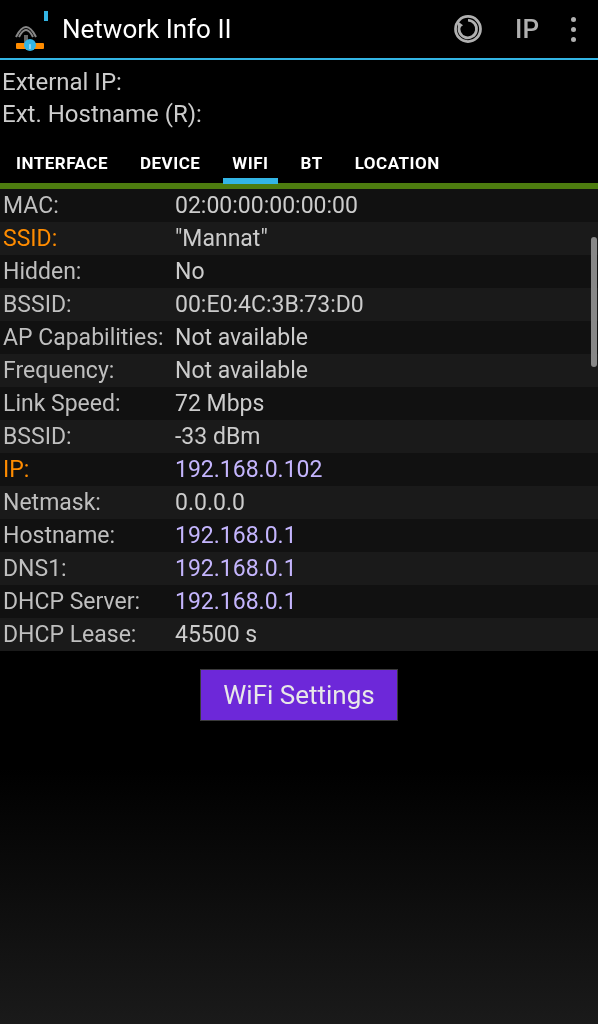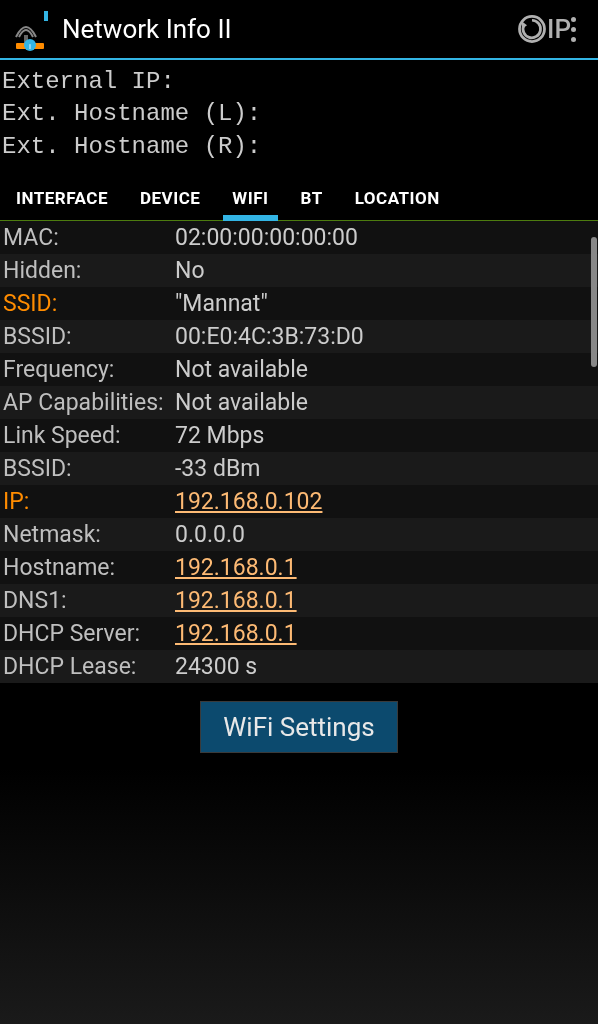--- a/index.html
+++ b/index.html
@@ -30,20 +30,21 @@
       position: relative;
     }
     .app-title {
       flex: 1;
       font-size: 26px;
       font-weight: 400;
       color: #ffffff;
     }
     .header-actions {
       display: flex;
+      gap: 32px;
       align-items: center;
       margin-right: 14px;
     }
     .icon-btn {
       cursor: pointer;
       display: flex;
       align-items: center;
       justify-content: center;
     }
     .ip-text {
@@ -66,27 +67,26 @@
     .divider {
       height: 2px;
       background: #33b5e5;
       width: 100%;
     }
     .ext-info {
       padding: 6px 6px 6px 2px;
       font-size: 24px;
       color: #cccccc;
       line-height: 1.35;
-      font-family: Liberation Mono, monospace;
     }
     .tabs {
       display: flex;
       height: 46px;
       align-items: stretch;
-      border-bottom: 1px solid #4d7c0f;
+      border-bottom: 6px solid #4d7c0f;
       margin-top: 6px;
     }
     .tab {
       font-size: 17px;
       font-weight: 700;
       letter-spacing: 0.5px;
       color: #ffffff;
       display: flex;
       align-items: center;
       justify-content: center;
@@ -127,31 +127,30 @@
       width: 175px;
       white-space: nowrap;
     }
     .details td.label.highlight {
       color: #ff8c00;
     }
     .details td.value {
       color: #cccccc;
     }
     .details td.value .link {
-      color: #fdba74;
-      text-decoration: underline;
+      color: #c4b5fd;
       cursor: pointer;
     }
     .wifi-settings-wrap {
       display: flex;
       justify-content: center;
       margin-top: 18px;
     }
     .wifi-settings-btn {
-      background: #0c4a6e;
+      background: #6d28d9;
       border: 1px solid #3a3a3a;
       color: #e8e8e8;
       font-size: 26px;
       padding: 10px 22px;
       cursor: pointer;
       font-family: inherit;
     }
     .scrollbar {
       position: absolute;
       right: 1px;
@@ -192,59 +191,58 @@
       <span></span>
       <span></span>
     </div>
   </div>
 </div>
 
 <div class="divider"></div>
 
 <div class="ext-info">
   <div>External IP:</div>
-  <div>Ext. Hostname (L):</div>
   <div>Ext. Hostname (R):</div>
 </div>
 
 <div class="tabs">
   <div class="tab" data-active="false">INTERFACE</div>
   <div class="tab" data-active="false">DEVICE</div>
   <div class="tab" data-active="true">WIFI</div>
   <div class="tab" data-active="false">BT</div>
   <div class="tab" data-active="false">LOCATION</div>
 </div>
 
 <table class="details">
   <tbody id="wifi-rows">
       <tr>
         <td class="label">MAC:</td>
         <td class="value">02:00:00:00:00:00</td>
       </tr>
       <tr>
+        <td class="label highlight">SSID:</td>
+        <td class="value">"Mannat"</td>
+      </tr>
+      <tr>
         <td class="label">Hidden:</td>
         <td class="value">No</td>
       </tr>
       <tr>
-        <td class="label highlight">SSID:</td>
-        <td class="value">"Mannat"</td>
-      </tr>
-      <tr>
         <td class="label">BSSID:</td>
         <td class="value">00:E0:4C:3B:73:D0</td>
       </tr>
       <tr>
+        <td class="label">AP Capabilities:</td>
+        <td class="value">Not available</td>
+      </tr>
+      <tr>
         <td class="label">Frequency:</td>
         <td class="value">Not available</td>
       </tr>
       <tr>
-        <td class="label">AP Capabilities:</td>
-        <td class="value">Not available</td>
-      </tr>
-      <tr>
         <td class="label">Link Speed:</td>
         <td class="value">72 Mbps</td>
       </tr>
       <tr>
         <td class="label">BSSID:</td>
         <td class="value">-33 dBm</td>
       </tr>
       <tr>
         <td class="label highlight">IP:</td>
         <td class="value"><span class="link">192.168.0.102</span></td>
@@ -260,21 +258,21 @@
       <tr>
         <td class="label">DNS1:</td>
         <td class="value"><span class="link">192.168.0.1</span></td>
       </tr>
       <tr>
         <td class="label">DHCP Server:</td>
         <td class="value"><span class="link">192.168.0.1</span></td>
       </tr>
       <tr>
         <td class="label">DHCP Lease:</td>
-        <td class="value">24300 s</td>
+        <td class="value">45500 s</td>
       </tr>
     </tbody>
 </table>
 
 <div class="wifi-settings-wrap">
   <button class="wifi-settings-btn">WiFi Settings</button>
 </div>
 
 <div class="scrollbar"></div>
 

